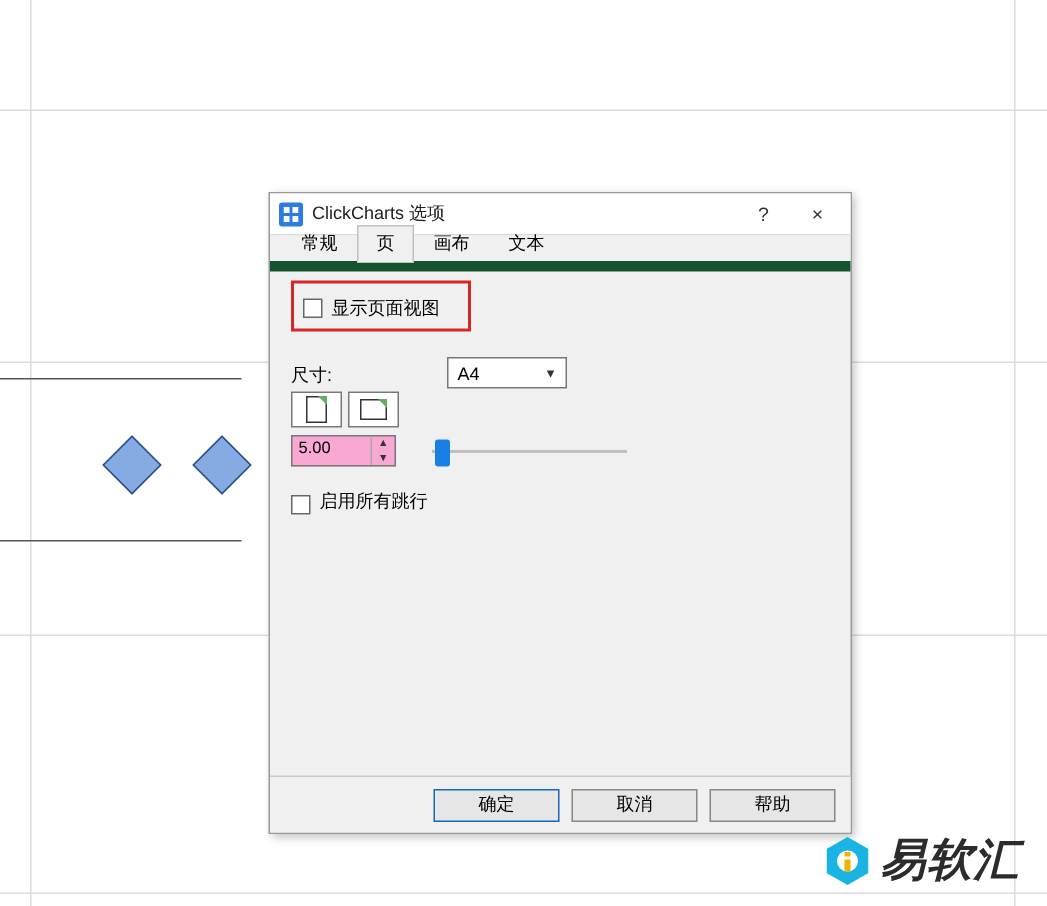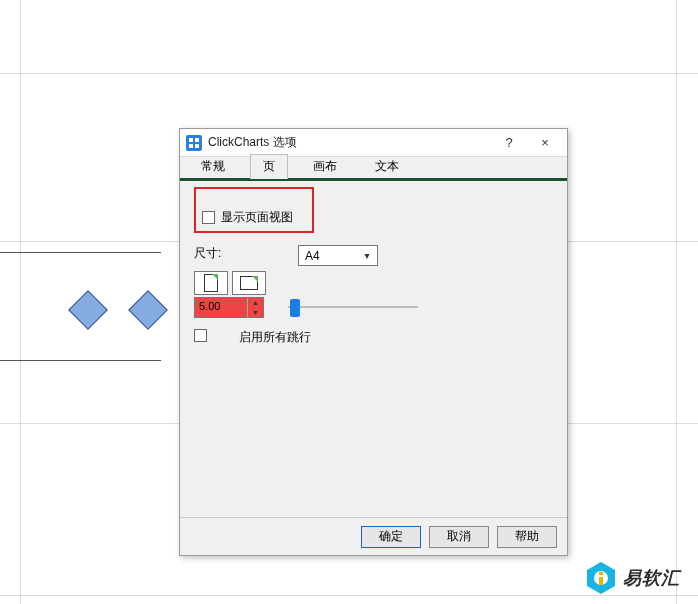--- a/index.html
+++ b/index.html
@@ -49,53 +49,53 @@
     border-radius:2px;
   }
   .titlebar .title { flex:1; font-size:12px; color:#222; }
   .titlebar .btn {
     width:36px; height:24px; display:inline-flex;
     align-items:center; justify-content:center;
     font-size:13px; color:#333; cursor:default;
   }
   .tabs {
     height:24px; display:flex; align-items:flex-end;
-    padding:4px 8px 0 8px; gap:12px;
-    background:#f0f0f0;
-    border-bottom:3px solid #14532d;
+    padding:4px 8px 0 8px; gap:0;
+    background:#f0f0f0;
+    border-bottom:7px solid #14532d;
   }
   .tab {
     padding:3px 12px 3px 12px;
     font-size:12px;
     border:1px solid transparent;
     position:relative; top:1px;
     cursor:default;
   }
   .tab.active {
     background:#f0f0f0;
     border:1px solid #c0c0c0;
     border-bottom:1px solid #f0f0f0;
   }
   .content {
     flex:1; padding:6px 14px 8px 14px;
   }
   .highlight-box {
     border:2px solid #d72626;
-    padding:20px 8px 5px 6px;
+    padding:8px 8px 5px 6px;
     width:120px;
     display:flex; align-items:center;
     background:#f0f0f0;
     margin-bottom:12px;
   }
   .chk {
     width:13px; height:13px; border:1px solid #666;
     background:#fff; margin-right:6px; display:inline-block;
     flex:none;
   }
-  .row { display:flex; align-items:flex-start; height:26px; }
+  .row { display:flex; align-items:flex-end; height:26px; }
   .row .lbl { width:104px; }
   .combo {
     width:80px; height:21px; background:#fff;
     border:1px solid #777; display:flex; align-items:center;
     padding:0 2px 0 6px; justify-content:space-between;
   }
   .combo .chev {
     width:16px; text-align:center;
     color:#333; font-size:10px;
   }
@@ -117,21 +117,21 @@
   .page-landscape {
     width:18px; height:14px; background:#fff; border:1px solid #333;
     position:relative;
   }
   .page-landscape::after{
     content:""; position:absolute; right:-1px; top:-1px;
     width:0; height:0; border-top:6px solid #5faf5a;
     border-left:6px solid transparent;
   }
   .spin {
-    width:70px; height:21px; background:#ef4444;
+    width:70px; height:21px; background:#f9a8d4;
     border:1px solid #777; display:flex; align-items:stretch;
   }
   .spin .val { flex:1; padding:2px 4px; font-size:11px; }
   .spin .arrows {
     width:16px; display:flex; flex-direction:column;
     border-left:1px solid #aaa;
   }
   .spin .arrows div{
     flex:1; display:flex; align-items:center; justify-content:center;
     font-size:7px; color:#333;
@@ -147,37 +147,37 @@
     position:absolute; top:2px; width:10px; height:18px;
     background:#1a7fe5; border-radius:2px;
   }
   .footer {
     height:38px; border-top:1px solid #c9c9c9;
     display:flex; justify-content:flex-end; align-items:center;
     padding:0 10px; gap:8px;
     background:#f0f0f0;
   }
   .btnf {
-    width:60px; height:22px; border:1px solid #888;
+    width:84px; height:22px; border:1px solid #888;
     background:#e6e6e6; font-size:12px;
     display:flex; align-items:center; justify-content:center;
     cursor:default;
     font-family:Liberation Mono, monospace;
   }
   .btnf.primary { border:1px solid #1169c0; }
   .logo {
     position:absolute; right:18px; bottom:10px;
     display:flex; align-items:center; gap:8px;
   }
   .logo .mark{
     width:28px; height:32px;
     display:flex; align-items:center; justify-content:center;
   }
   .logo .txt{
-    font-size:18px; font-weight:700; color:#2c2c2c;
+    font-size:30px; font-weight:700; color:#2c2c2c;
     letter-spacing:1px; font-style:italic;
   }
 </style>
 </head>
 <body>
 
 <div class="canvas">
 
   <div class="gridline-h" style="top:73px"></div>
   <div class="gridline-h" style="top:241px"></div>
@@ -246,21 +246,21 @@
           <div>▼</div>
         </div>
       </div>
       <div class="slider">
         <div class="track"></div>
         <div class="thumb" style="left:2px;"></div>
       </div>
     </div>
 
 
-    <div class="row" style="margin-top:6px;gap:26px;">
+    <div class="row" style="margin-top:6px;">
       <span class="chk" style="margin-right:6px;"></span>
       <span>启用所有跳行</span>
     </div>
   </div>
 
   <div class="footer">
     <div class="btnf primary">确定</div>
     <div class="btnf">取消</div>
     <div class="btnf">帮助</div>
   </div>

